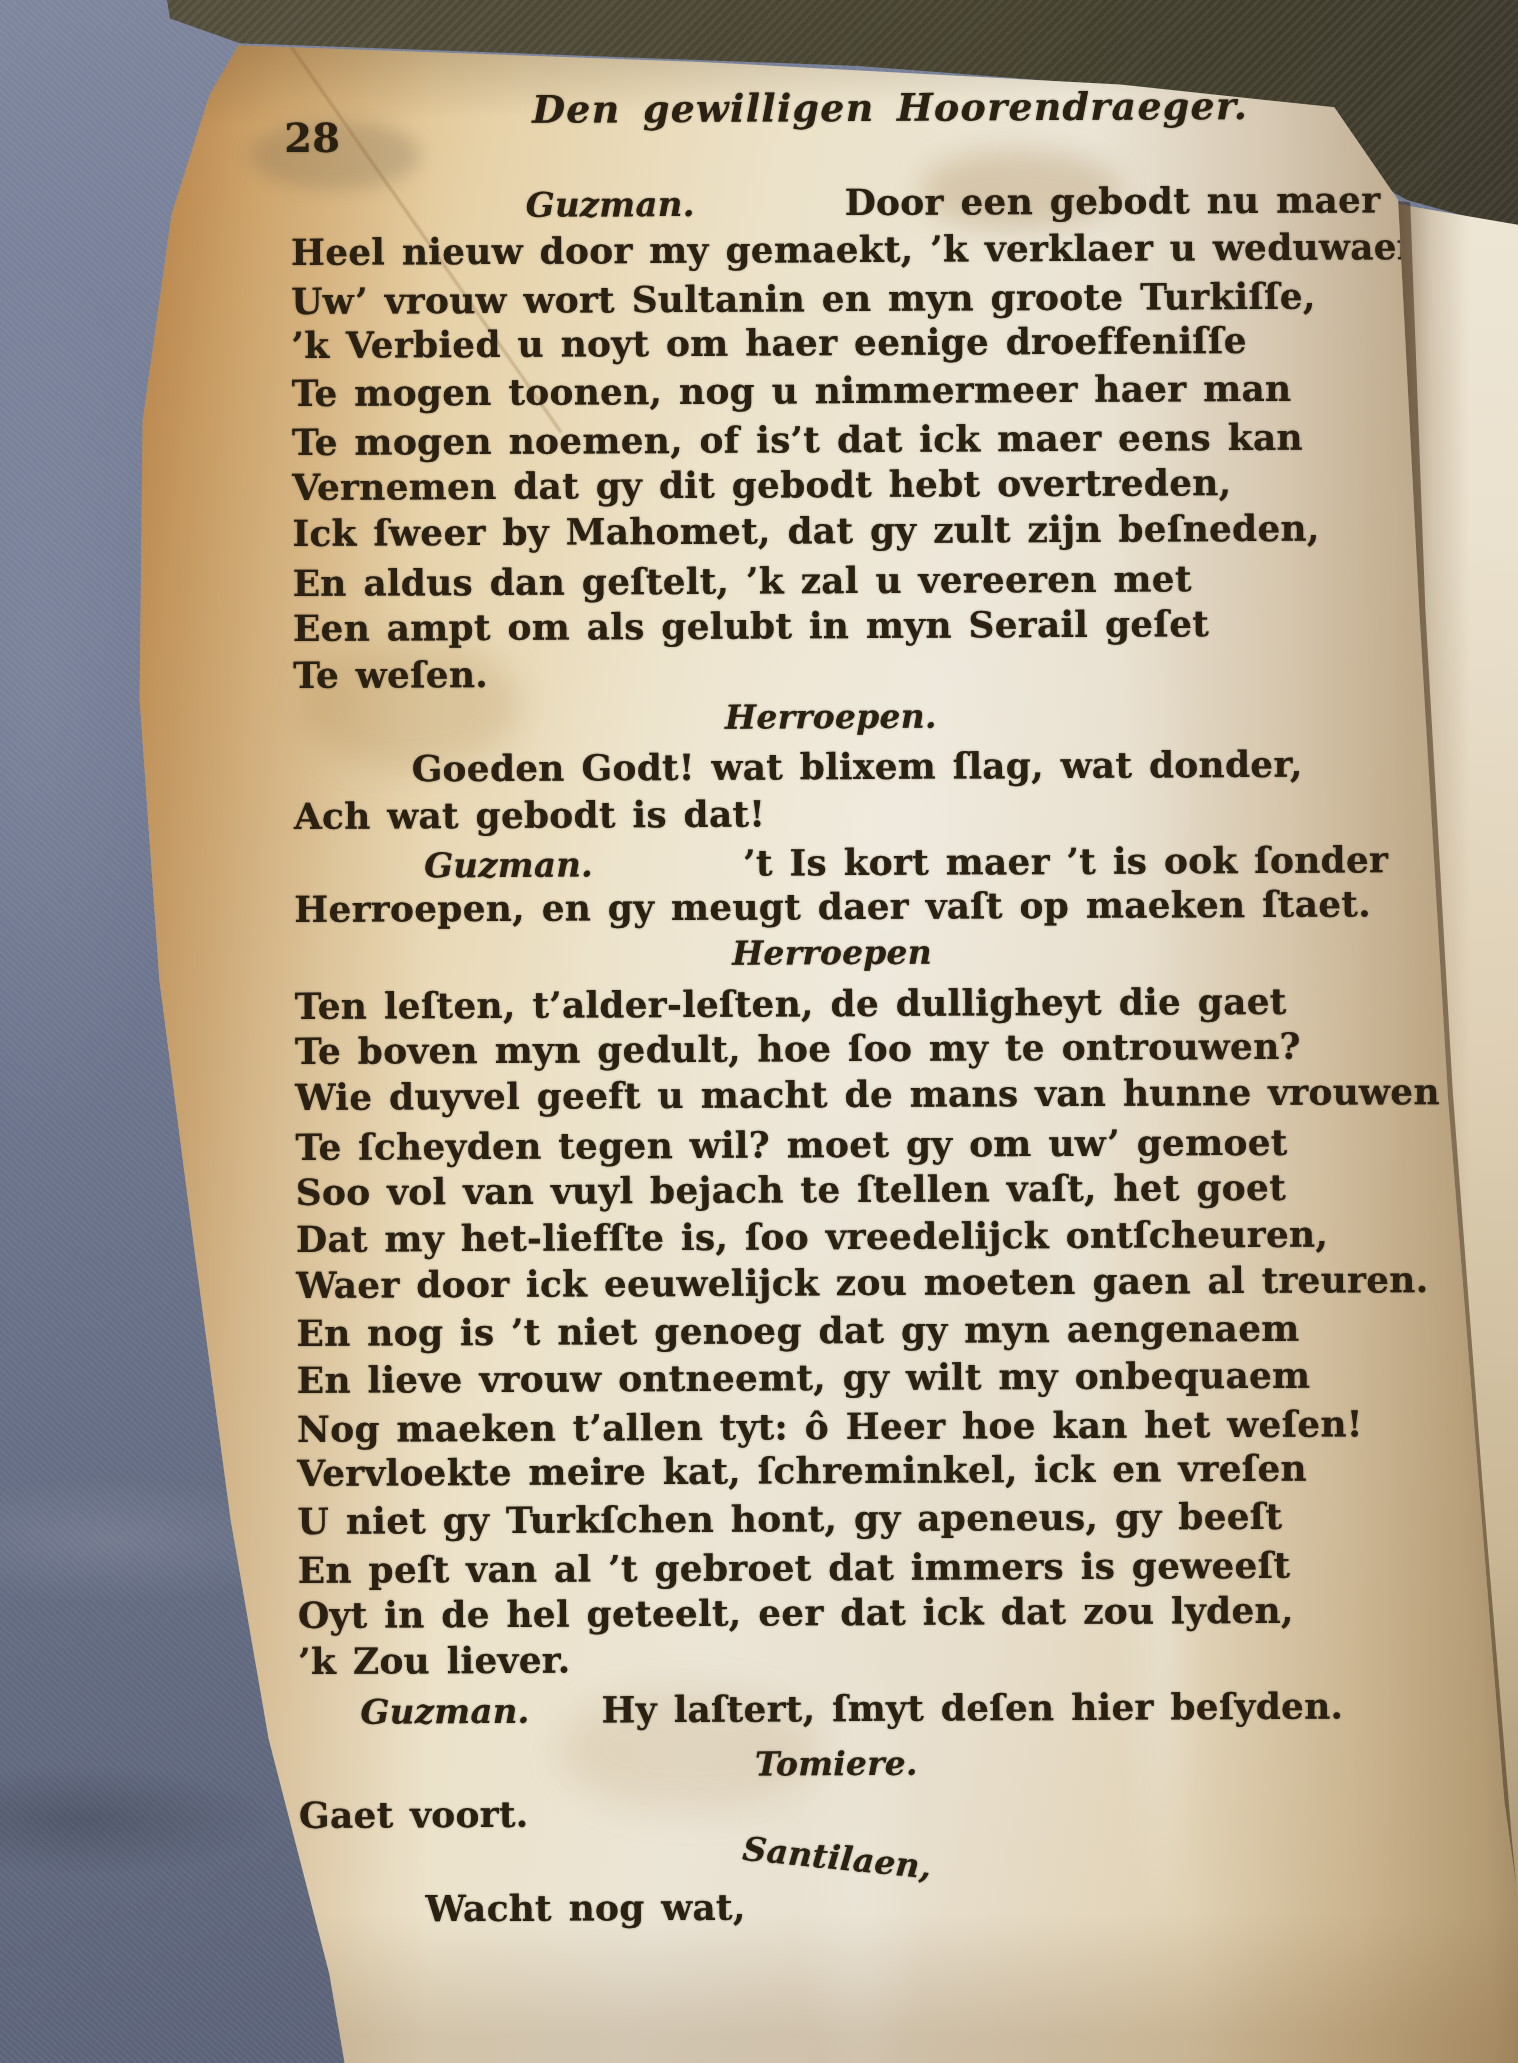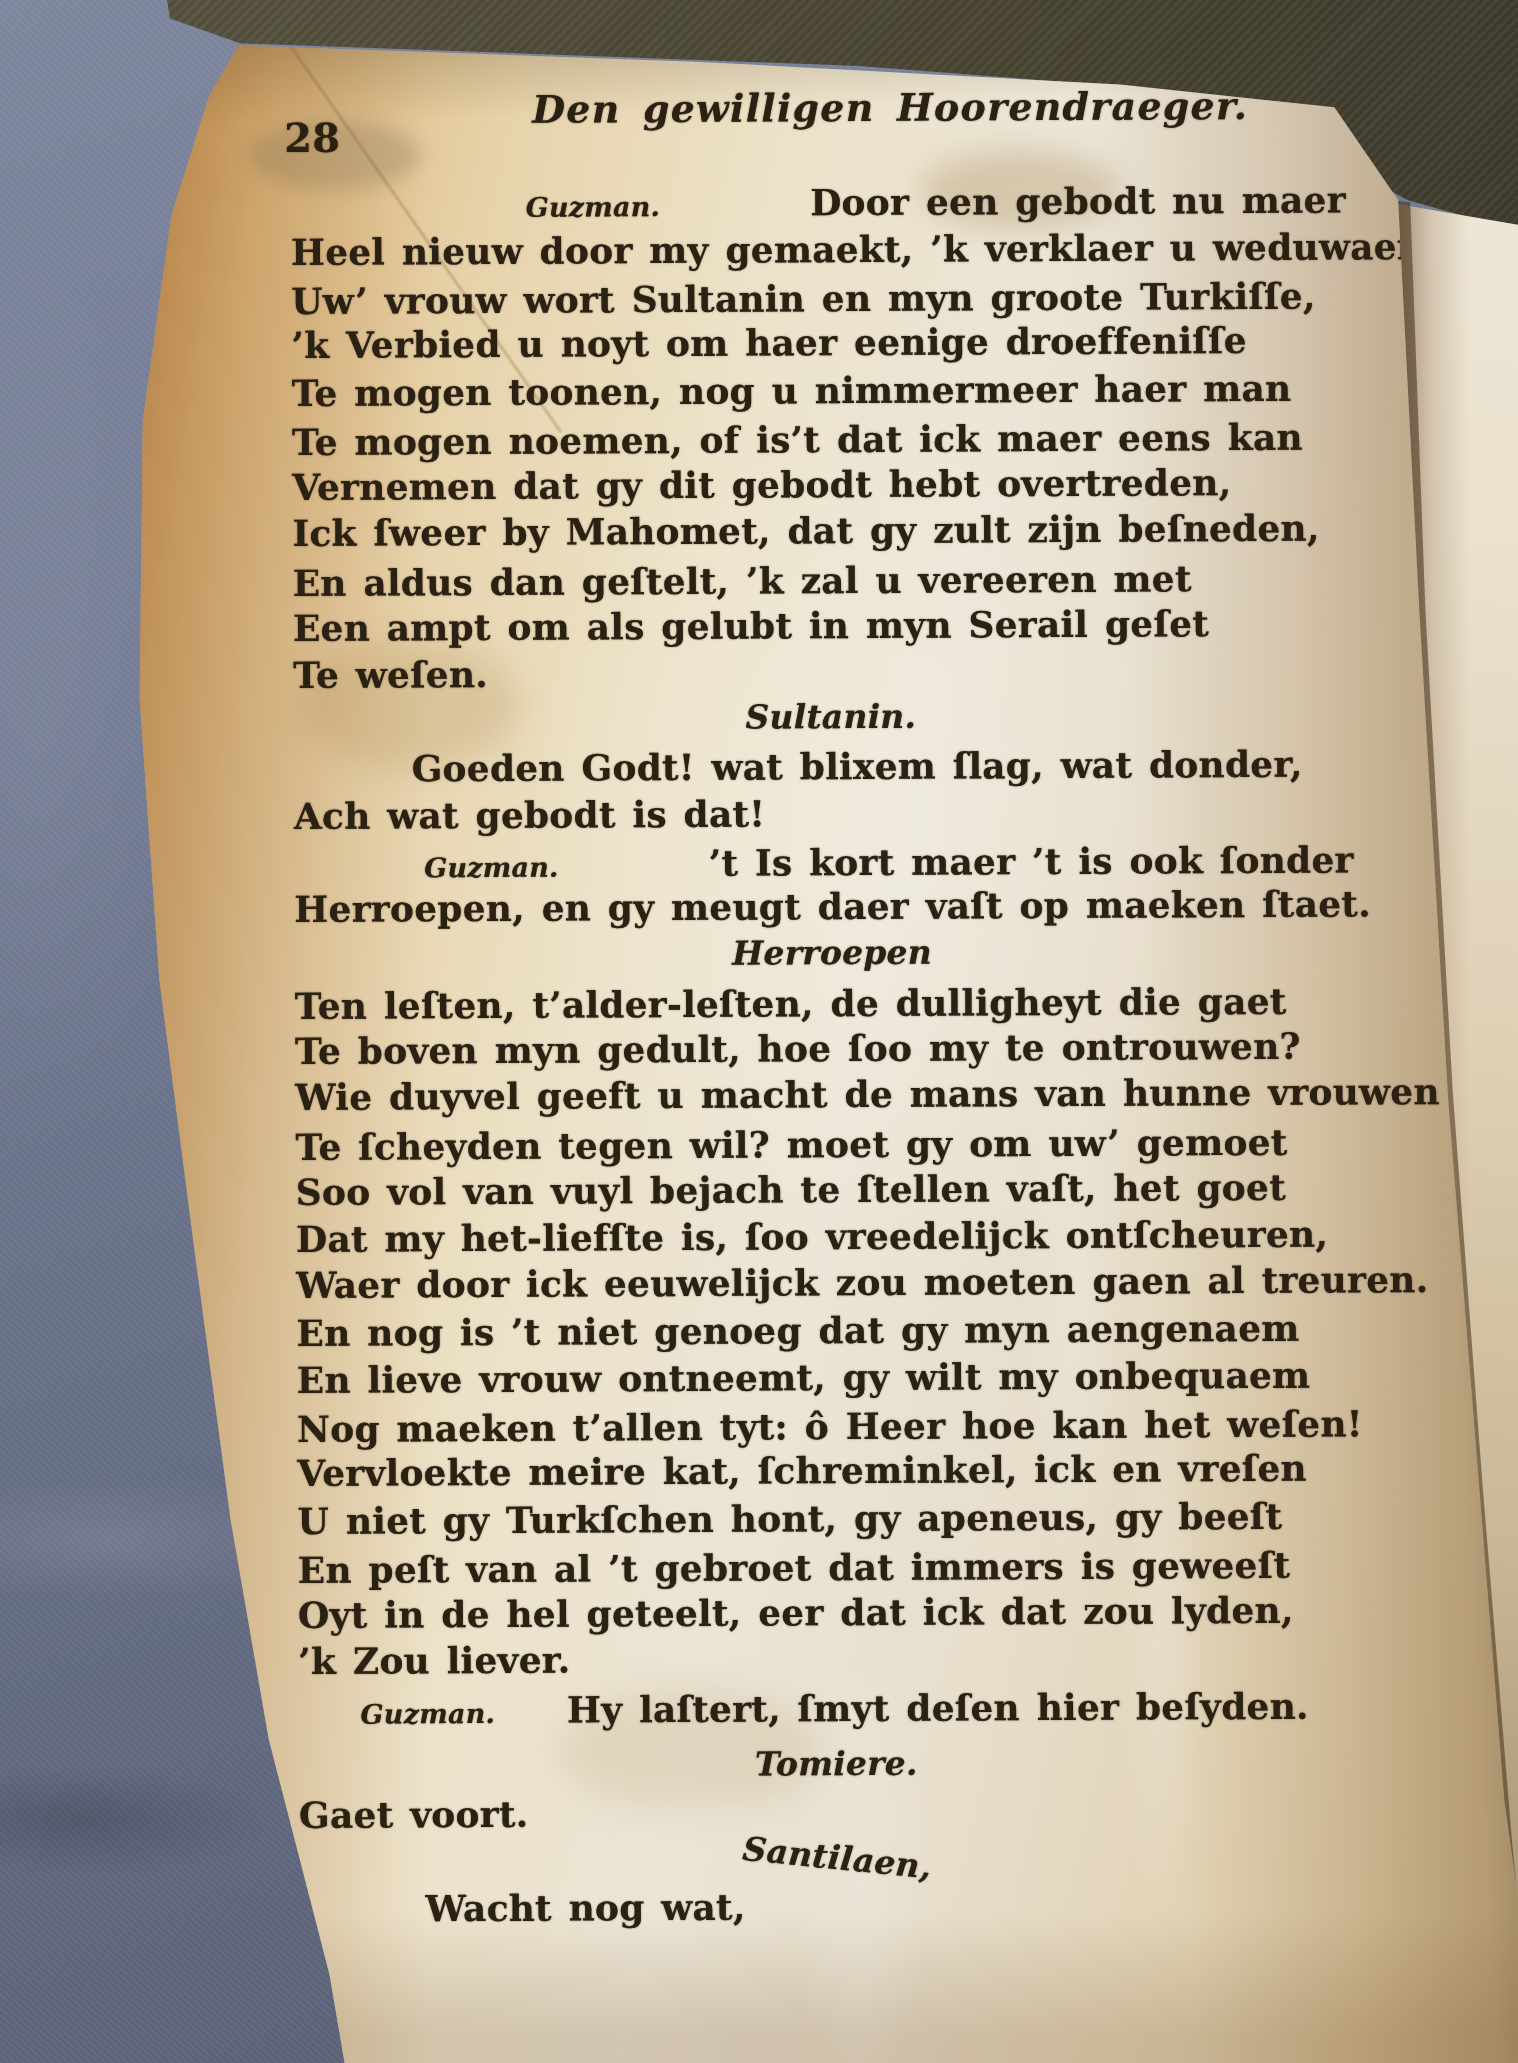--- a/index.html
+++ b/index.html
@@ -79,21 +79,21 @@
   .pg-num{position:absolute;left:-6px;top:26px;font-size:40px;}
   .pg-title{margin-left:242px;padding-top:24px;font-style:italic;font-size:38px;letter-spacing:1.2px;word-spacing:8px;}
   .line{height:47px;white-space:nowrap;}
   .line:nth-child(3n){transform:translateY(2px);}
   .line:nth-child(4n){transform:translateY(-1px);}
   .h{text-align:center;font-style:italic;font-size:33px;}
   .push{margin-top:12px;}
   .tilt{transform:rotate(6deg) !important;}
   .ind{padding-left:118px;}
   .ind2{padding-left:126px;}
-  .speaker{font-style:italic;font-size:27px;text-align:right;}
+  .speaker{font-style:italic;font-size:34px;text-align:right;}
   .g1 .speaker{margin-left:235px;} .g1 .t{margin-left:150px;}
   .g2 .speaker{margin-left:130px;} .g2 .t{margin-left:150px;}
   .g3 .speaker{margin-left:62px;}  .g3 .t{margin-left:72px;}
 </style>
 </head>
 <body>
 
 <div id="canvas">
   <div class="fabric"></div>
   <div class="dark-cloth"></div>
@@ -126,21 +126,21 @@
           <div class="line v"><span class="t">Heel nieuw door my gemaekt, ’k verklaer u weduwaer</span></div>
           <div class="line v"><span class="t">Uw’ vrouw wort Sultanin en myn groote Turkiſſe,</span></div>
           <div class="line v"><span class="t">’k Verbied u noyt om haer eenige droeffeniſſe</span></div>
           <div class="line v"><span class="t">Te mogen toonen, nog u nimmermeer haer man</span></div>
           <div class="line v"><span class="t">Te mogen noemen, of is’t dat ick maer eens kan</span></div>
           <div class="line v"><span class="t">Vernemen dat gy dit gebodt hebt overtreden,</span></div>
           <div class="line v"><span class="t">Ick ſweer by Mahomet, dat gy zult zijn beſneden,</span></div>
           <div class="line v"><span class="t">En aldus dan geſtelt, ’k zal u vereeren met</span></div>
           <div class="line v"><span class="t">Een ampt om als gelubt in myn Serail geſet</span></div>
           <div class="line v"><span class="t">Te weſen.</span></div>
-          <div class="line h"><span class="t">Sultanin.</span></div>
+          <div class="line h"><span class="t">Herroepen.</span></div>
           <div class="line ind"><span class="t">Goeden Godt! wat blixem ſlag, wat donder,</span></div>
           <div class="line v"><span class="t">Ach wat gebodt is dat!</span></div>
           <div class="line g2"><span class="speaker">Guzman.</span><span class="t">’t Is kort maer ’t is ook ſonder</span></div>
           <div class="line v"><span class="t">Herroepen, en gy meugt daer vaſt op maeken ſtaet.</span></div>
           <div class="line h"><span class="t">Herroepen</span></div>
           <div class="line v"><span class="t">Ten leſten, t’alder-leſten, de dulligheyt die gaet</span></div>
           <div class="line v"><span class="t">Te boven myn gedult, hoe ſoo my te ontrouwen?</span></div>
           <div class="line v"><span class="t">Wie duyvel geeft u macht de mans van hunne vrouwen</span></div>
           <div class="line v"><span class="t">Te ſcheyden tegen wil? moet gy om uw’ gemoet</span></div>
           <div class="line v"><span class="t">Soo vol van vuyl bejach te ſtellen vaſt, het goet</span></div>

